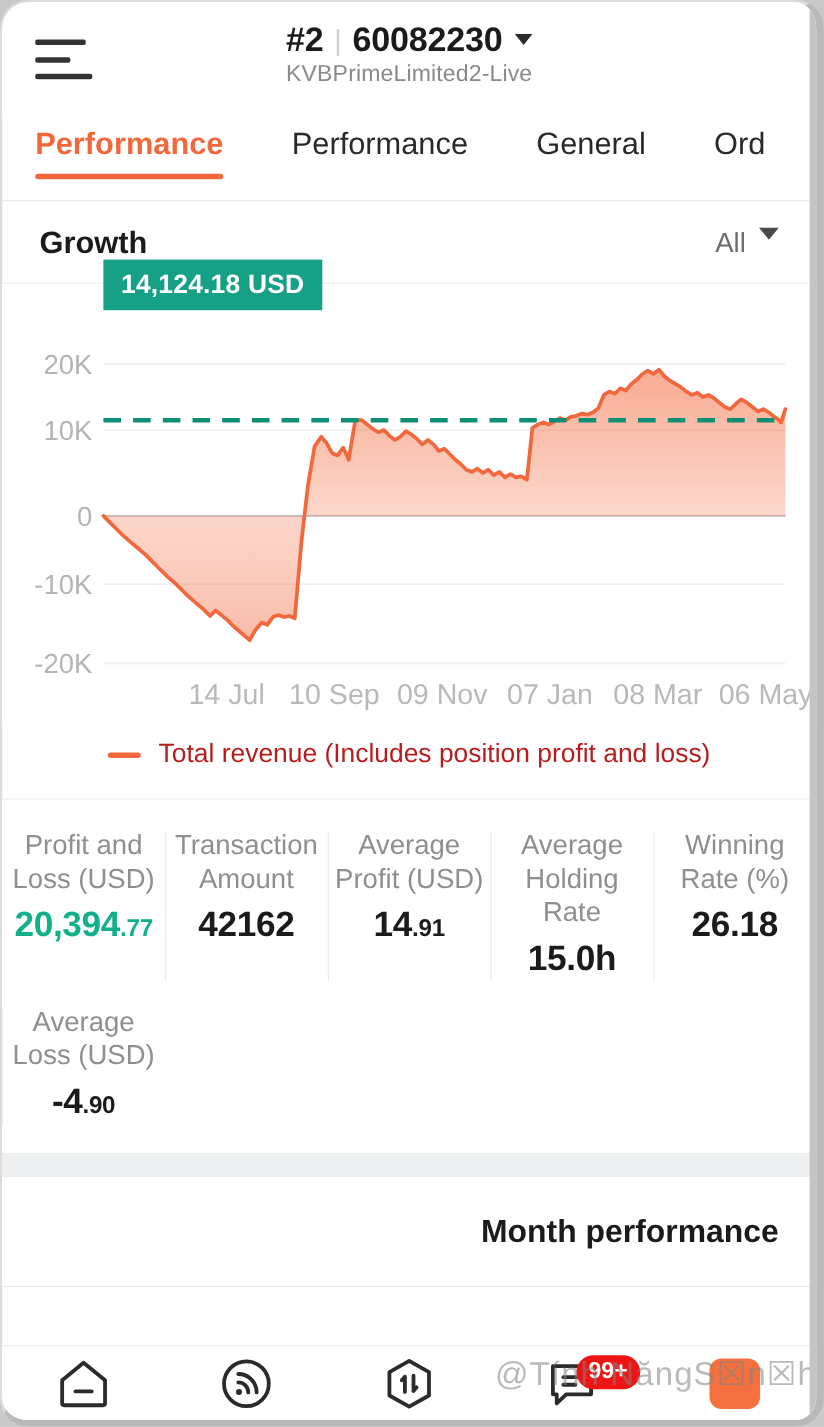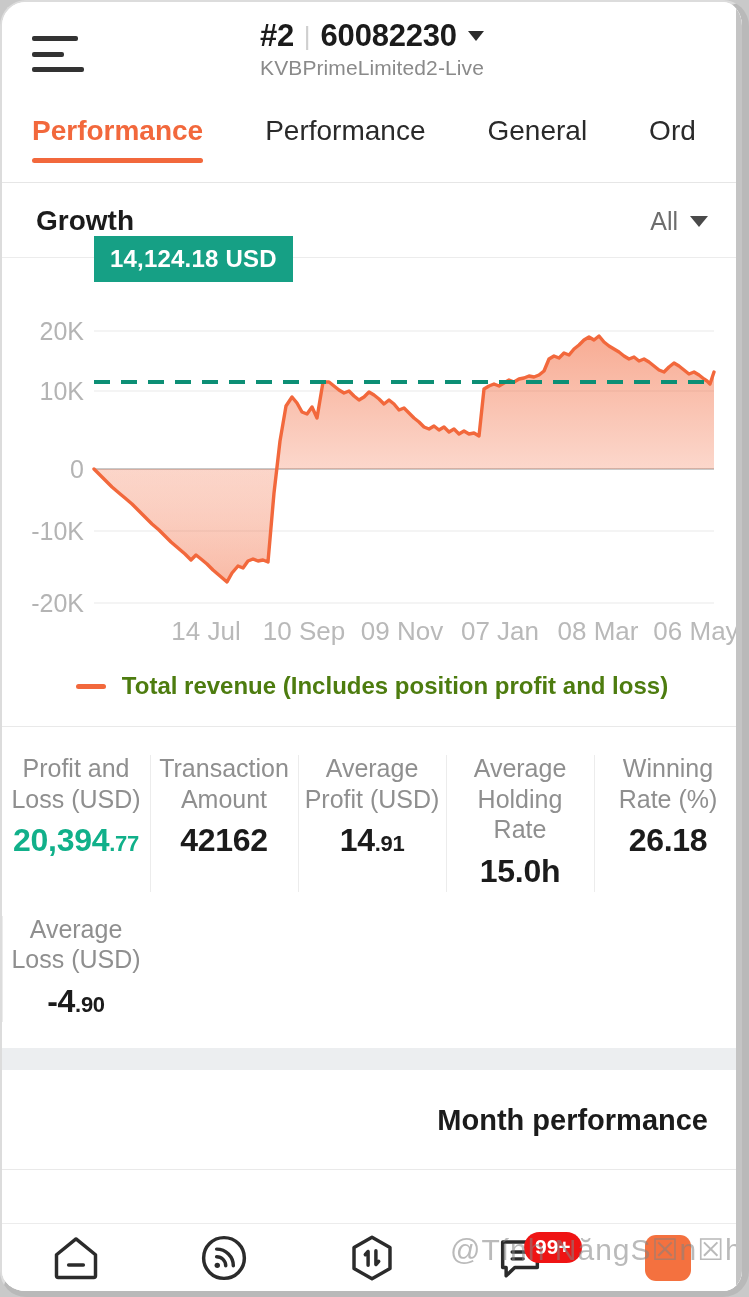--- a/index.html
+++ b/index.html
@@ -69,21 +69,21 @@
     height:5px; background:#f2683c; border-radius:3px;
   }
 
   
   .growth-head {
     display:flex; align-items:center; justify-content:space-between;
     padding:22px 34px 20px 34px;
     border-bottom:1px solid #ececec;
   }
   .growth-title { font-size:28px; font-weight:bold; color:#1b1b1b; }
-  .range-sel { display:flex; align-items:center; gap:12px; cursor:pointer; }
+  .range-sel { display:flex; gap:12px; cursor:pointer; }
   .range-label { font-size:25px; color:#6d6d6d; }
   .range-caret {
     width:0; height:0;
     border-left:9px solid transparent; border-right:9px solid transparent;
     border-top:11px solid #4a4a4a;
   }
 
   
   .chart-area { position:relative; height:400px; background:#fff; }
   .chart-svg { display:block; width:749px; height:400px; }
@@ -92,21 +92,21 @@
     background:#16a085; color:#fff;
     font-size:24px; font-weight:bold;
     padding:9px 16px; letter-spacing:0.2px;
     white-space:nowrap;
   }
   .legend {
     display:flex; align-items:center; justify-content:center;
     gap:16px; padding:14px 0 26px 0;
   }
   .legend-dash { width:30px; height:5px; background:#f2683c; border-radius:3px; }
-  .legend-text { font-size:24px; color:#4d7c0f;font-weight:bold; }
+  .legend-text { font-size:24px; color:#b91c1c; }
 
   .sep-line { height:1px; background:#e9e9e9; margin:0 0 0 0; }
 
   
   .stats {
     display:grid; grid-template-columns:1fr 1fr 1fr 1fr 1fr;
     padding:16px 0 14px 0; background:#fff;
   }
   .stat { text-align:center; padding:10px 6px 14px 6px; position:relative; }
   .stat + .stat::before {

